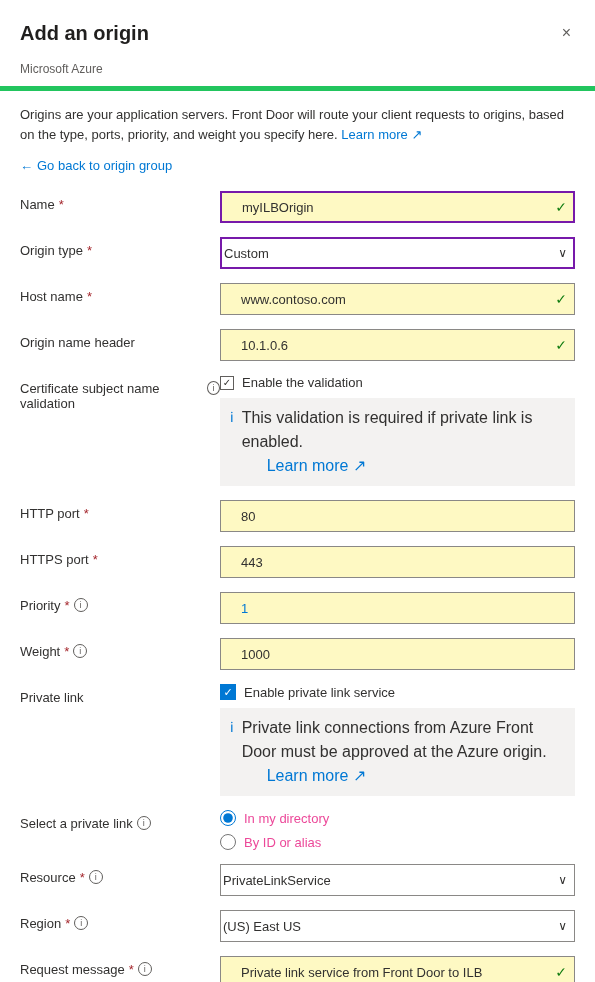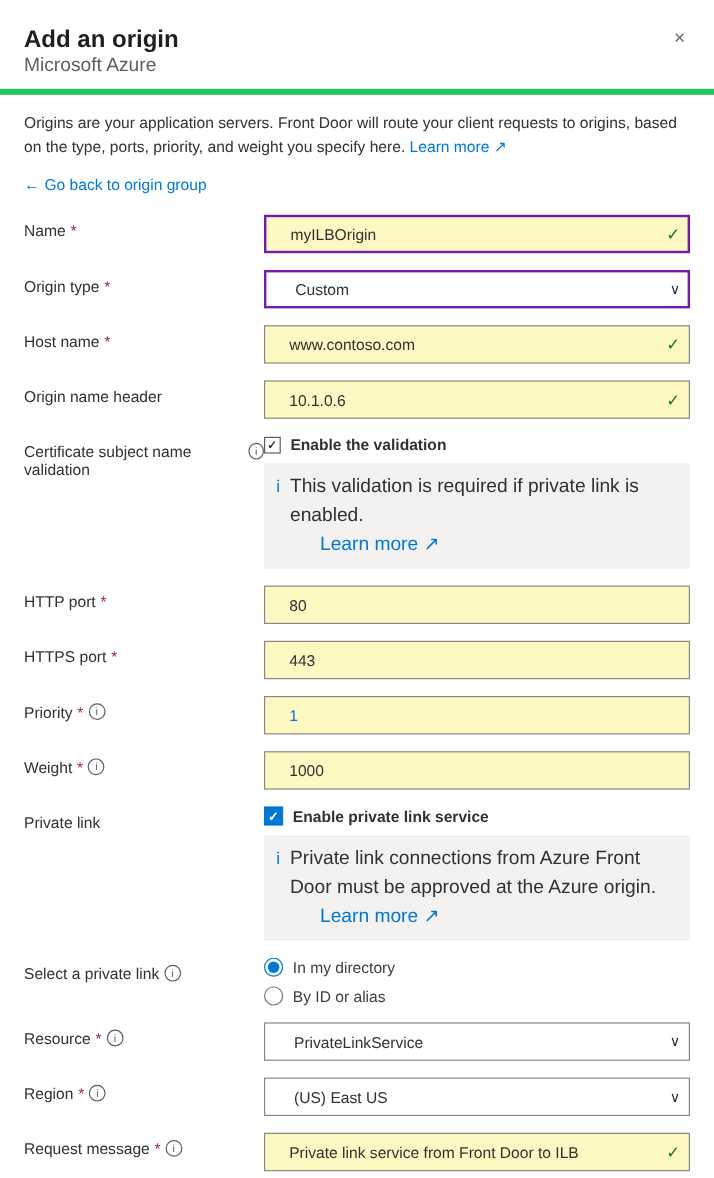--- a/index.html
+++ b/index.html
@@ -33,23 +33,23 @@
     }
     .close-btn {
       background: none;
       border: none;
       cursor: pointer;
       font-size: 16px;
       color: #605e5c;
       padding: 4px;
     }
     .panel-subtitle {
-      font-size: 16px;
+      font-size: 12px;
       color: #605e5c;
-      margin-top: 0;
+      margin-top: 16px;
     }
     .panel-body {
       padding: 14px 20px 20px 20px;
       flex: 1;
       overflow-y: auto;
     }
     .description {
       font-size: 13px;
       color: #323130;
       line-height: 1.5;
@@ -127,21 +127,21 @@
       font-size: 14px;
     }
     .select-wrap {
       position: relative;
       width: 100%;
     }
     .select-input {
       width: 100%;
       height: 32px;
       border: 1px solid #8a8886;
-      padding: 0 30px 0 24px;
+      padding: 0 30px 0 2px;
       font-size: 13px;
       color: #323130;
       background: #fff;
       appearance: none;
       cursor: pointer;
       outline: none;
     }
     .select-arrow {
       position: absolute;
       right: 8px;
@@ -153,21 +153,20 @@
     }
     .select-purple {
       border-color: #7719aa;
       border-width: 2px;
     }
     .checkbox-row {
       display: flex;
       align-items: center;
       gap: 8px;
       margin-bottom: 8px;
-      font-weight: bold;
     }
     .checkbox-label {
       font-size: 13px;
       color: #323130;
     }
     .info-box {
       background: #f3f2f1;
       border-left: none;
       padding: 8px 10px;
       display: flex;
@@ -202,21 +201,21 @@
       gap: 8px;
     }
     .radio-input {
       width: 16px;
       height: 16px;
       accent-color: #0078d4;
       cursor: pointer;
     }
     .radio-label {
       font-size: 13px;
-      color: #404040;
+      color: #ec4899;
     }
     .checkbox-blue {
       width: 16px;
       height: 16px;
       background: #0078d4;
       border: none;
       display: inline-flex;
       align-items: center;
       justify-content: center;
       flex-shrink: 0;

